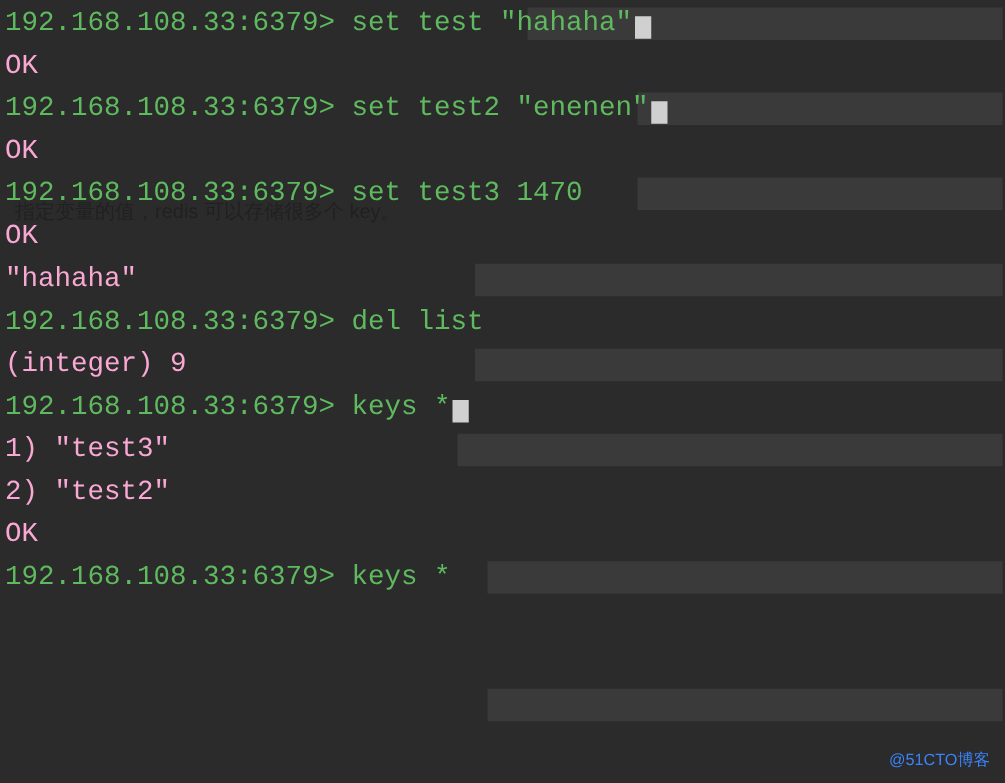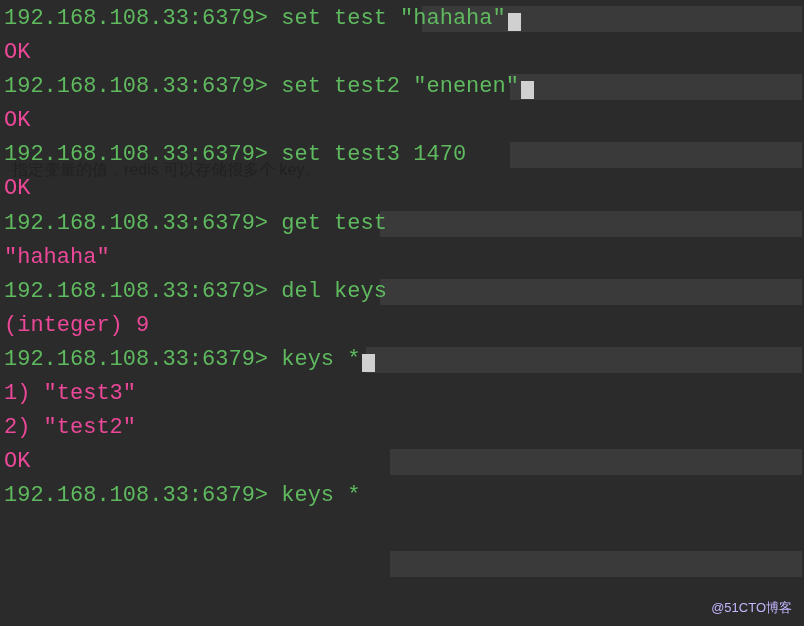--- a/index.html
+++ b/index.html
@@ -25,21 +25,21 @@
       white-space: pre;
       position: relative;
     }
     .prompt {
       color: #5fba5f;
     }
     .cmd {
       color: #5fba5f;
     }
     .output {
-      color: #ec4899;
+      color: #f9a8d4;
       margin-top: 36px;
     }
     .cursor {
       display: inline-block;
       width: 13px;
       height: 18px;
       background: #d0d0d0;
       vertical-align: text-bottom;
       margin-left: 2px;
     }
@@ -54,38 +54,37 @@
       color: #1a1a1a;
       font-family: sans-serif;
       font-size: 16px;
       z-index: 0;
       opacity: 0.6;
     }
     .watermark {
       position: absolute;
       bottom: 8px;
       right: 12px;
-      color: #c4b5fd;
+      color: #3b82f6;
       font-size: 13px;
       font-family: sans-serif;
     }
   </style>
 </head>
 <body>
 
 <div class="terminal" id="terminal">
     <div class="line"><span class="prompt">192.168.108.33:6379&gt; </span><span class="cmd">set test "hahaha"</span><span class="cursor"></span></div>
     <div class="line"><span class="output">OK</span></div>
     <div class="line"><span class="prompt">192.168.108.33:6379&gt; </span><span class="cmd">set test2 "enenen"</span><span class="cursor"></span></div>
     <div class="line"><span class="output">OK</span></div>
     <div class="line"><span class="prompt">192.168.108.33:6379&gt; </span><span class="cmd">set test3 1470</span></div>
     <div class="line"><span class="output">OK</span></div>
-    <div class="line"><span class="prompt">192.168.108.33:6379&gt; </span><span class="cmd">get test</span></div>
     <div class="line"><span class="output">"hahaha"</span></div>
-    <div class="line"><span class="prompt">192.168.108.33:6379&gt; </span><span class="cmd">del keys</span></div>
+    <div class="line"><span class="prompt">192.168.108.33:6379&gt; </span><span class="cmd">del list</span></div>
     <div class="line"><span class="output">(integer) 9</span></div>
     <div class="line"><span class="prompt">192.168.108.33:6379&gt; </span><span class="cmd">keys *</span><span class="cursor"></span></div>
     <div class="line"><span class="output">1) "test3"</span></div>
     <div class="line"><span class="output">2) "test2"</span></div>
     <div class="line"><span class="output">OK</span></div>
     <div class="line"><span class="prompt">192.168.108.33:6379&gt; </span><span class="cmd">keys *</span></div>
   </div>
 
 <div class="ghost-text" style="top: 158px; left: 12px;">指定变量的值，redis 可以存储很多个 key。</div>
 

